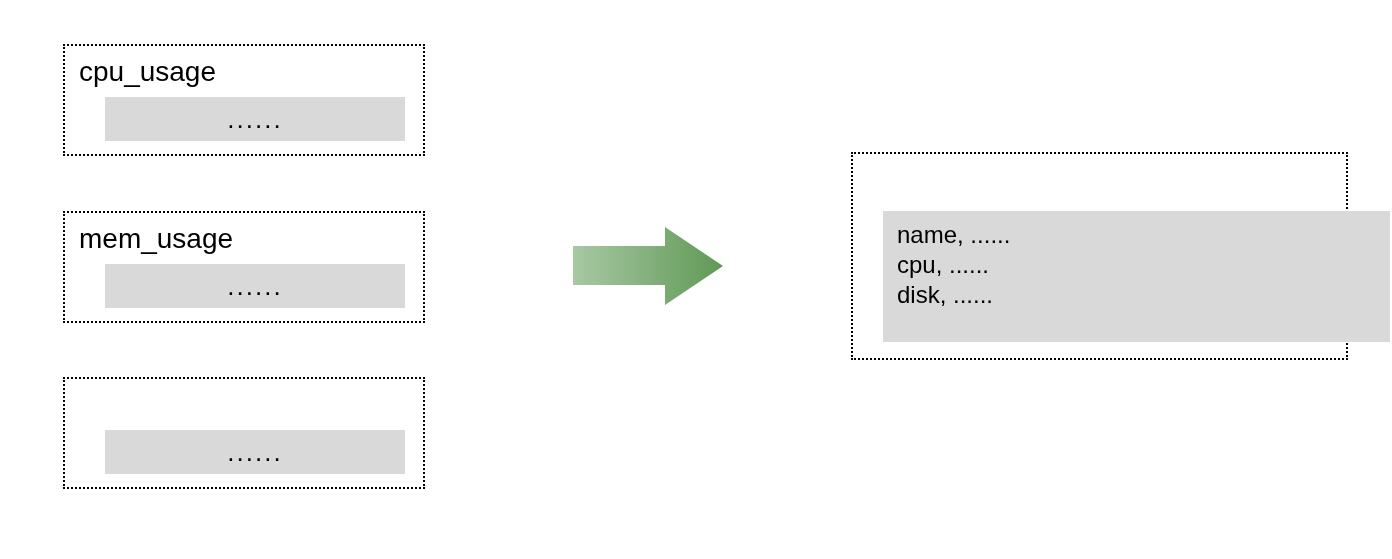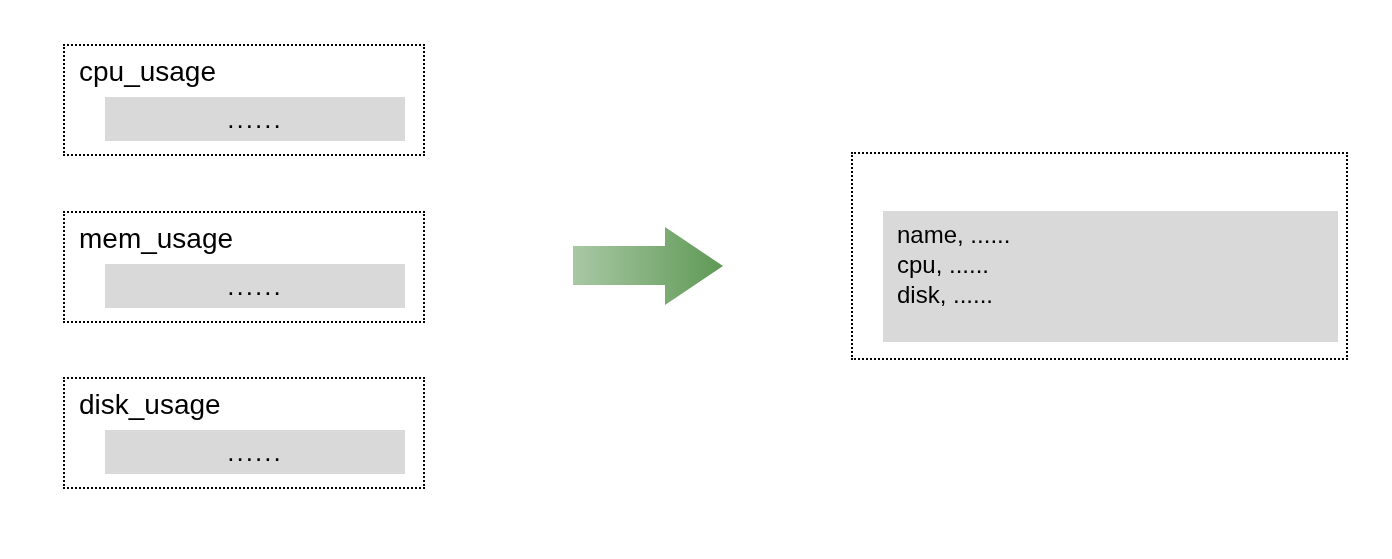--- a/index.html
+++ b/index.html
@@ -81,21 +81,21 @@
     width: 497px;
     height: 208px;
   }
   .target .node-title {
     left: 14px;
     top: 11px;
   }
   .target .node-body {
     left: 30px;
     top: 57px;
-    width: 455px;
+    width: 507px;
     height: 131px;
     padding: 9px 0 8px 14px;
   }
   .target-line {
     color: #000000;
     font-size: 24px;
     line-height: 30px;
     white-space: pre;
     font-family: "Liberation Sans", sans-serif;
   }
@@ -123,21 +123,20 @@
   </div>
 
   <div class="node source s2">
     <div class="node-title">mem_usage</div>
     <div class="node-body">
       <div class="ellipsis">......</div>
     </div>
   </div>
 
   <div class="node source s3">
-    <div class="node-title">disk_usage</div>
     <div class="node-body">
       <div class="ellipsis">......</div>
     </div>
   </div>
 
   <div class="arrow">
     <svg width="150" height="78" viewBox="0 0 150 78" xmlns="http://www.w3.org/2000/svg">
       <defs>
         <linearGradient id="arrowGrad" x1="0" y1="0" x2="1" y2="0">
           <stop offset="0%" stop-color="#a8c8a4"></stop>

